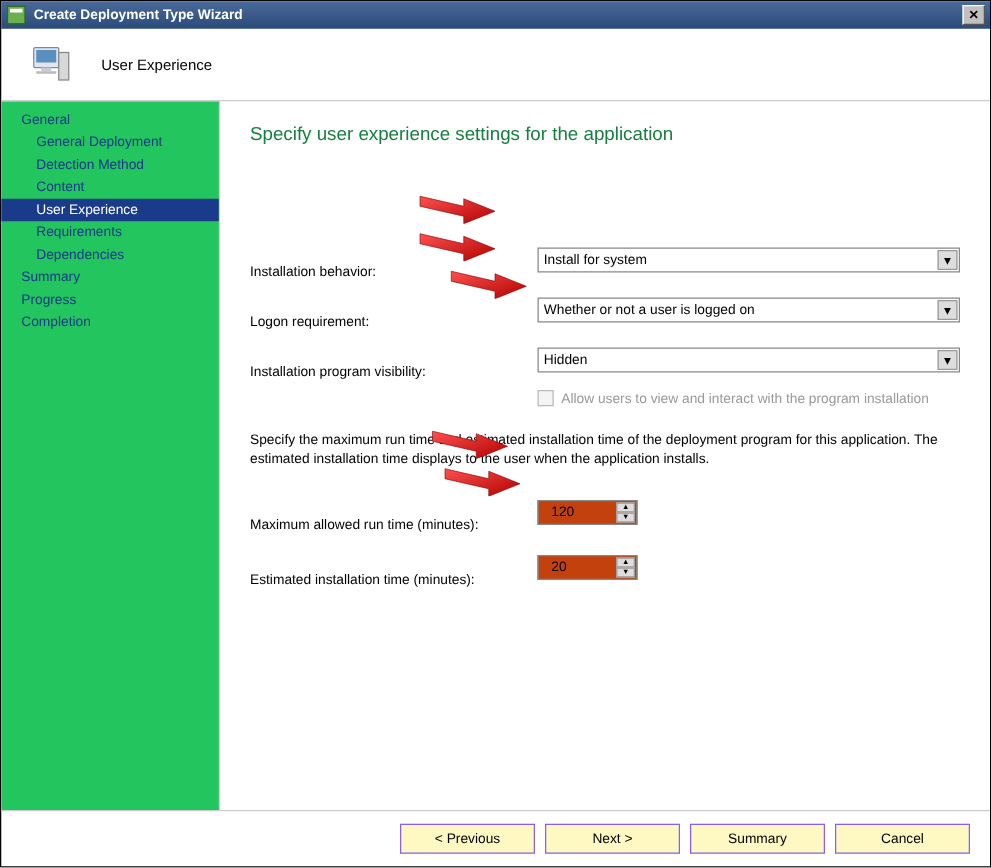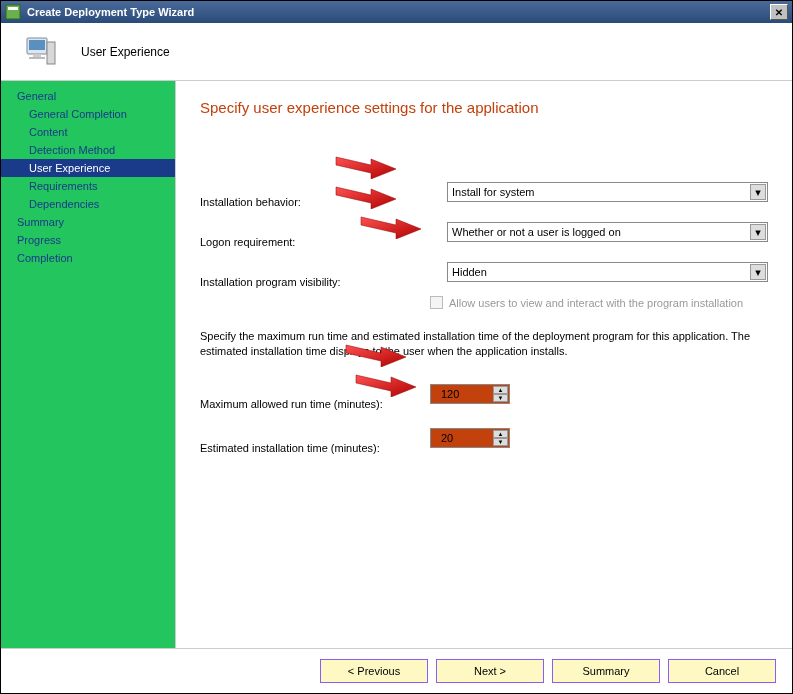--- a/index.html
+++ b/index.html
@@ -86,23 +86,23 @@
 .nav-item.active {
   background: #1a3a8a;
   color: #fff;
 }
 .content {
   flex: 1;
   padding: 18px 24px;
   position: relative;
 }
 .content-heading {
-  color: #c2410c;
+  color: #15803d;
   font-size: 15px;
-  margin-bottom: 40px;
+  margin-bottom: 56px;
 }
 .form-row {
   display: flex;
   align-items: center;
   margin-bottom: 8px;
   position: relative;
 }
 .form-label {
   width: 230px;
   margin-top: 20px;
@@ -110,21 +110,20 @@
 .select {
   flex: 1;
   height: 20px;
   border: 1px solid #888;
   background: #fff;
   display: flex;
   align-items: center;
   padding: 3px 4px;
   position: relative;
   cursor: pointer;
-  margin-left: 17px;
 }
 .select-caret {
   position: absolute;
   right: 1px; top: 1px;
   width: 16px; height: 16px;
   background: #ddd;
   border: 1px solid #999;
   display: flex;
   align-items: center;
   justify-content: center;
@@ -226,23 +225,23 @@
         <rect x="12" y="22" width="8" height="3" fill="#ccc"></rect>
         <rect x="8" y="25" width="16" height="2" fill="#bbb"></rect>
       </svg>
     </span>
     <span style="font-size:12px;">User Experience</span>
   </div>
 
   <div class="body-row">
     <div class="sidebar">
       <div class="nav-item">General</div>
-      <div class="nav-item sub">General Completion</div>
+      <div class="nav-item sub">General Deployment</div>
+      <div class="nav-item sub">Detection Method</div>
       <div class="nav-item sub">Content</div>
-      <div class="nav-item sub">Detection Method</div>
       <div class="nav-item sub active">User Experience</div>
       <div class="nav-item sub">Requirements</div>
       <div class="nav-item sub">Dependencies</div>
       <div class="nav-item">Summary</div>
       <div class="nav-item">Progress</div>
       <div class="nav-item">Completion</div>
     </div>
 
     <div class="content">
       <div class="content-heading">Specify user experience settings for the application</div>

